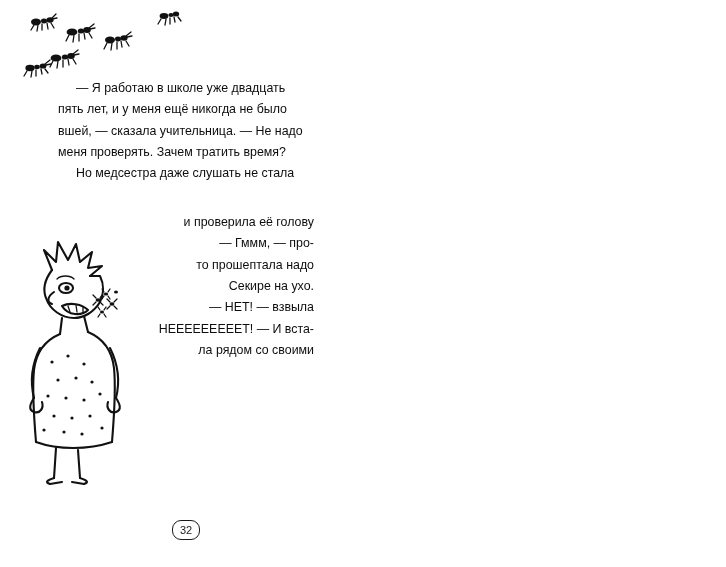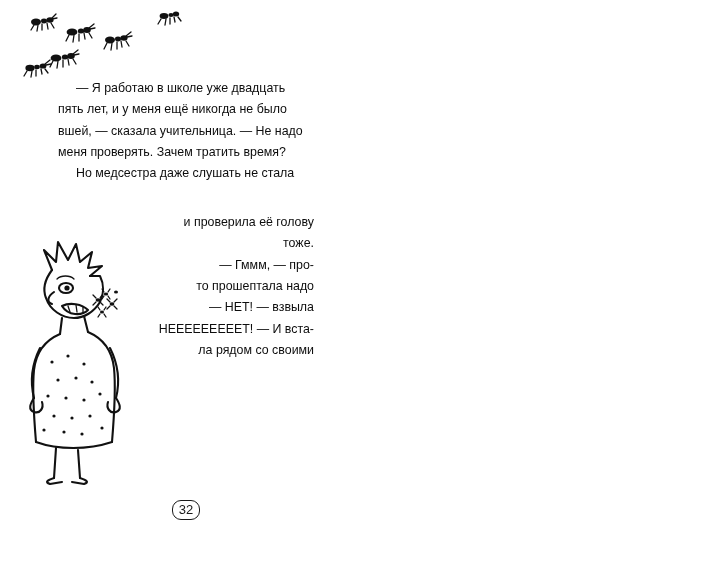--- a/index.html
+++ b/index.html
@@ -54,24 +54,25 @@
   }
   #left-text-wrap p { margin: 0; text-align: right; }
 
   
   .folio {
     position: absolute;
     width: 26px;
     height: 18px;
     border: 1.2px solid #1a1a1a;
     border-radius: 9px;
-    font-size: 13px;
+    font-size: 11px;
     line-height: 18px;
     text-align: center;
     color: #1a1a1a;
+    margin-top: 20px;
   }
   #folio-left  { left: 172px; top: 500px; }
 
   
   .art { position: absolute; }
   #art-ants      { left: 14px;  top: 6px;   width: 180px; height: 80px; }
   #art-teacher   { left: 22px;  top: 222px; width: 130px; height: 270px; }
 
   svg { display: block; overflow: visible; }
   .ink { fill: none; stroke: #111111; stroke-width: 2.1; stroke-linecap: round; stroke-linejoin: round; }
@@ -144,23 +145,23 @@
       </svg>
     </div>
 
     <div class="col" id="left-text-top">
       <p class="indent">— Я работаю в школе уже двадцать пять лет, и у меня ещё никогда не было вшей, — сказала учительница. — Не надо меня проверять. Зачем тратить время?</p>
       <p class="indent">Но медсестра даже слушать не стала</p>
     </div>
 
     <div class="col" id="left-text-wrap">
       <p>и проверила её голову</p>
-      <p>тоже.</p>
       <p>— Гммм, — про-</p>
       <p>то прошептала надо</p>
+      <p>Секире на ухо.</p>
       <p>— НЕТ! — взвыла</p>
       <p>НЕЕЕЕЕЕЕЕЕТ! — И вста-</p>
       <p>ла рядом со своими</p>
     </div>
 
     <div class="art" id="art-teacher">
       <svg width="130" height="270" viewBox="0 0 130 270">
 
         <path class="ink" d="M30 48 L22 28 L34 40 L36 20 L46 38 L54 22 L58 40 L70 30 L66 46 L80 44 L68 54"></path>
         <path class="ink" d="M30 48 C24 56 20 66 24 76 C28 88 40 96 52 96 C62 96 72 90 78 80"></path>

